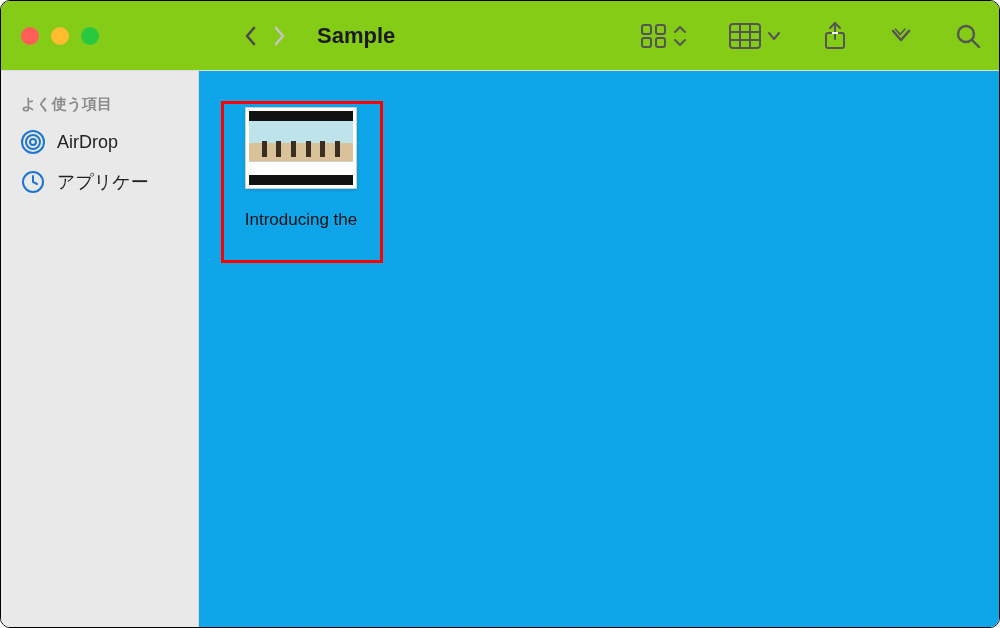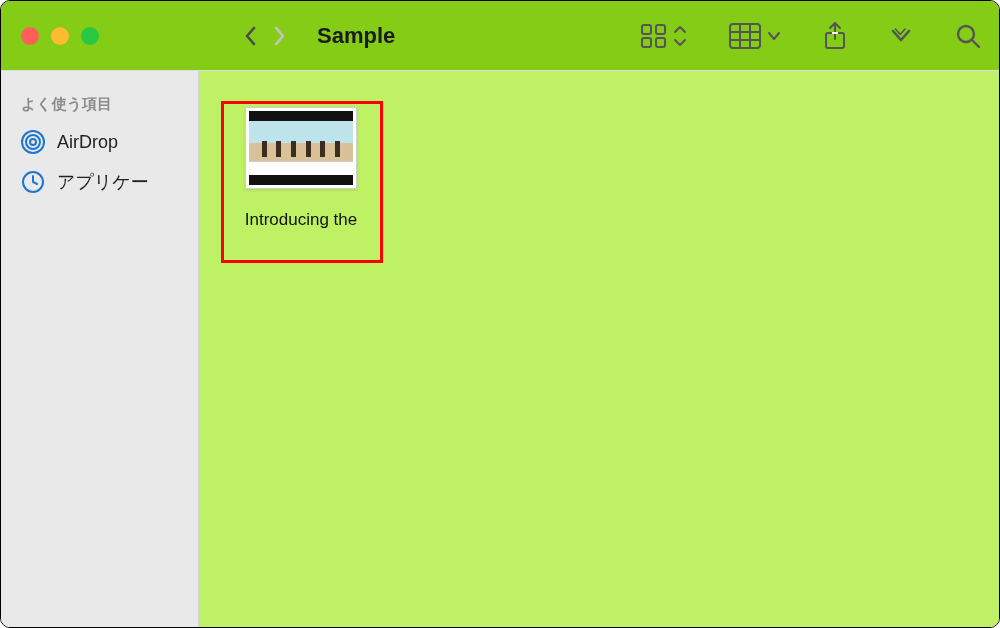--- a/index.html
+++ b/index.html
@@ -82,21 +82,21 @@
       align-items: center;
       gap: 12px;
       padding: 8px 20px;
       font-size: 18px;
       color: #222;
       cursor: pointer;
     }
     .sidebar-item .icon { width: 24px; height: 24px; color:#1e76d2; display:flex; align-items:center; justify-content:center;}
     .content {
       flex: 1;
-      background: #bef264;
+      background: #0ea5e9;
       padding: 30px;
       position: relative;
     }
     .file-item {
       width: 160px;
       position: absolute;
       left: 22px;
       top: 30px;
       text-align: center;
       cursor: pointer;

